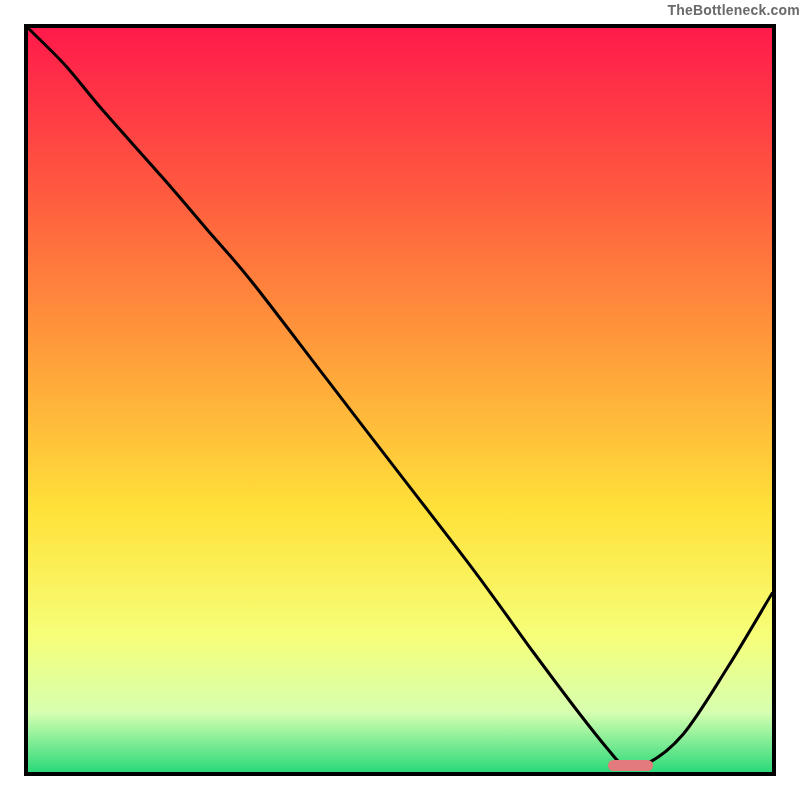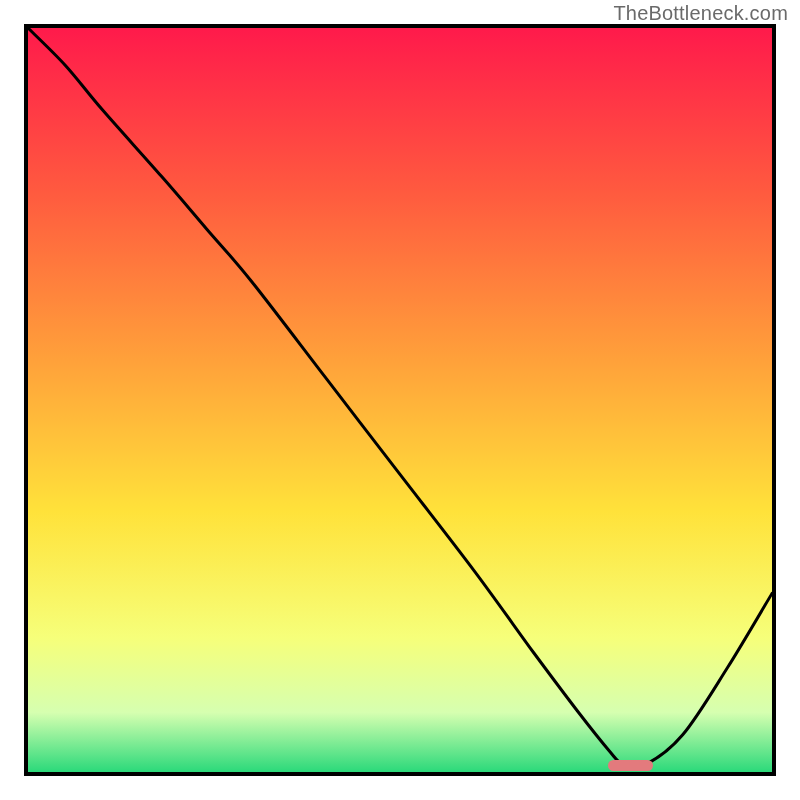--- a/index.html
+++ b/index.html
@@ -7,23 +7,23 @@
     padding: 0;
     width: 800px;
     height: 800px;
     background: #ffffff;
     font-family: Arial, Helvetica, sans-serif;
     overflow: hidden;
   }
   .watermark {
     position: absolute;
     top: 2px;
-    right: 12px;
-    font-size: 20px;
-    font-weight: normal;
+    right: 0;
+    font-size: 14px;
+    font-weight: bold;
     color: #6a6a6a;
     letter-spacing: 0.2px;
   }
   .plot-frame {
     position: absolute;
     top: 24px;
     left: 24px;
     width: 752px;
     height: 752px;
     box-sizing: border-box;

